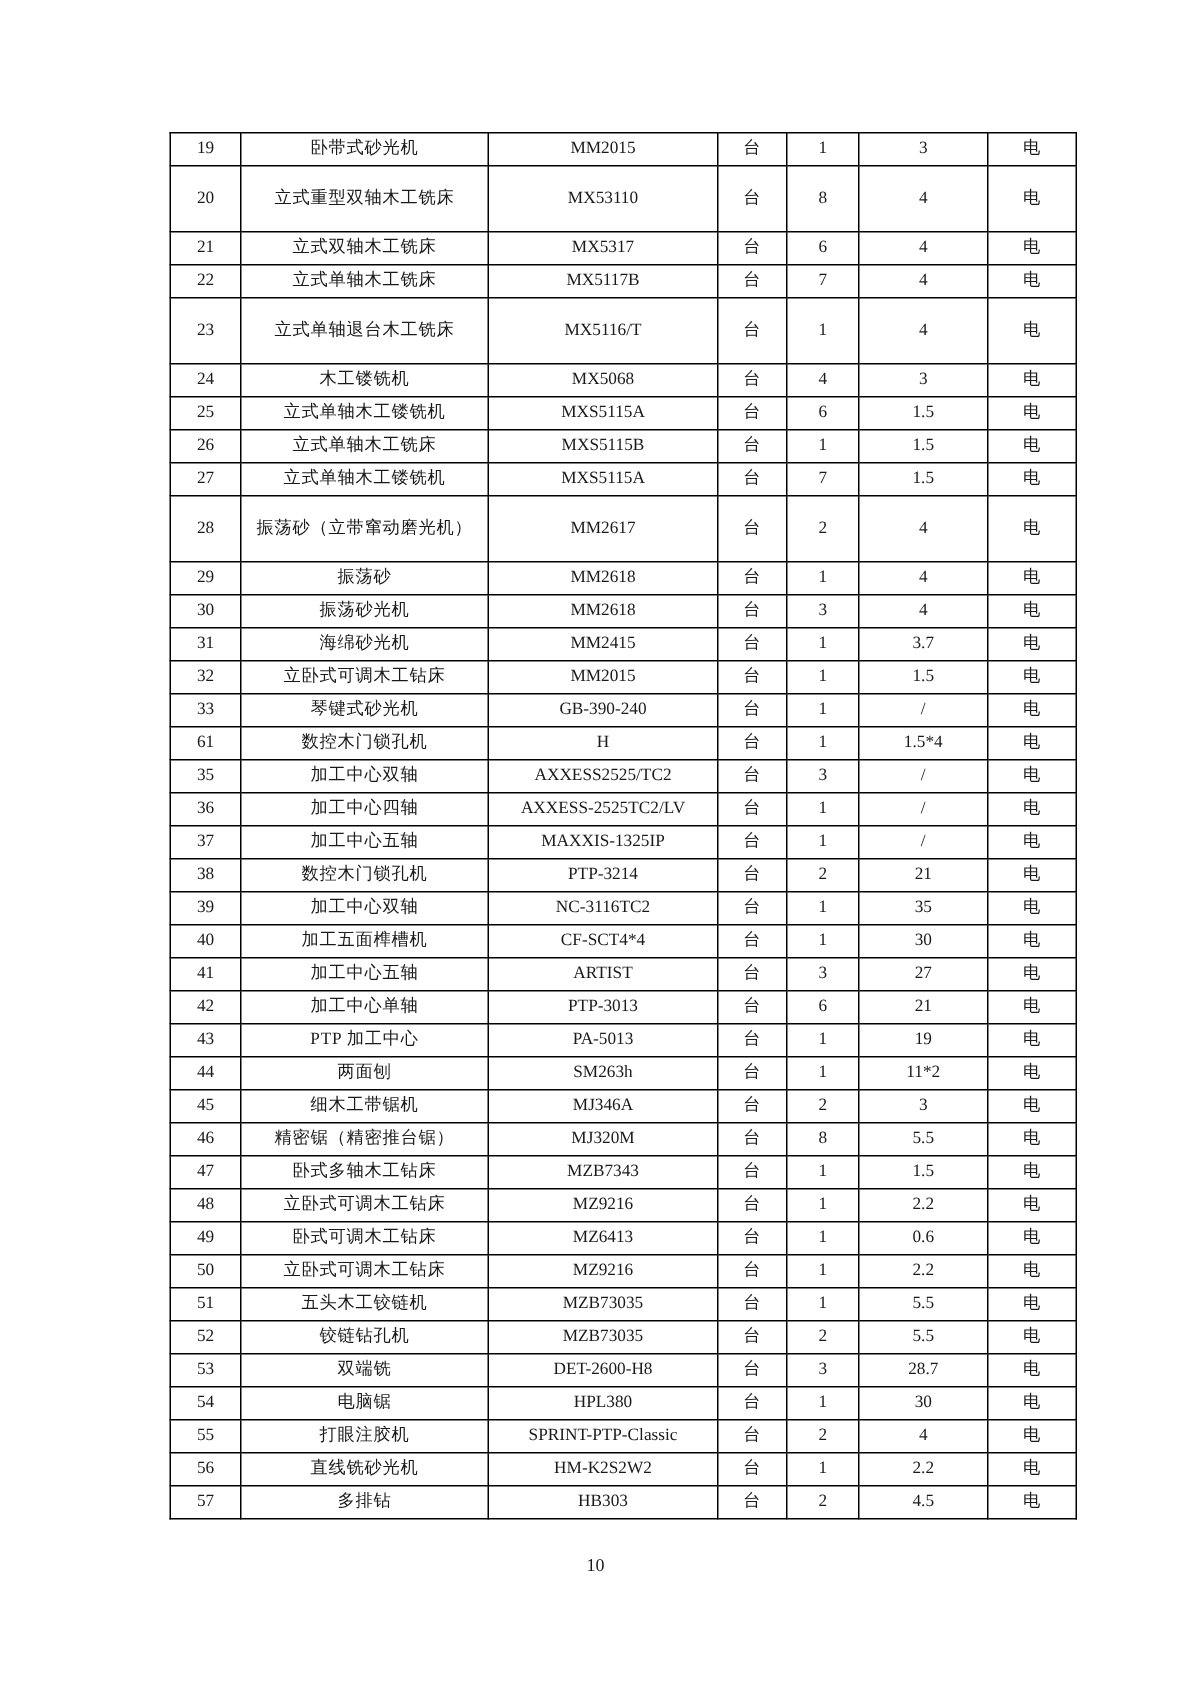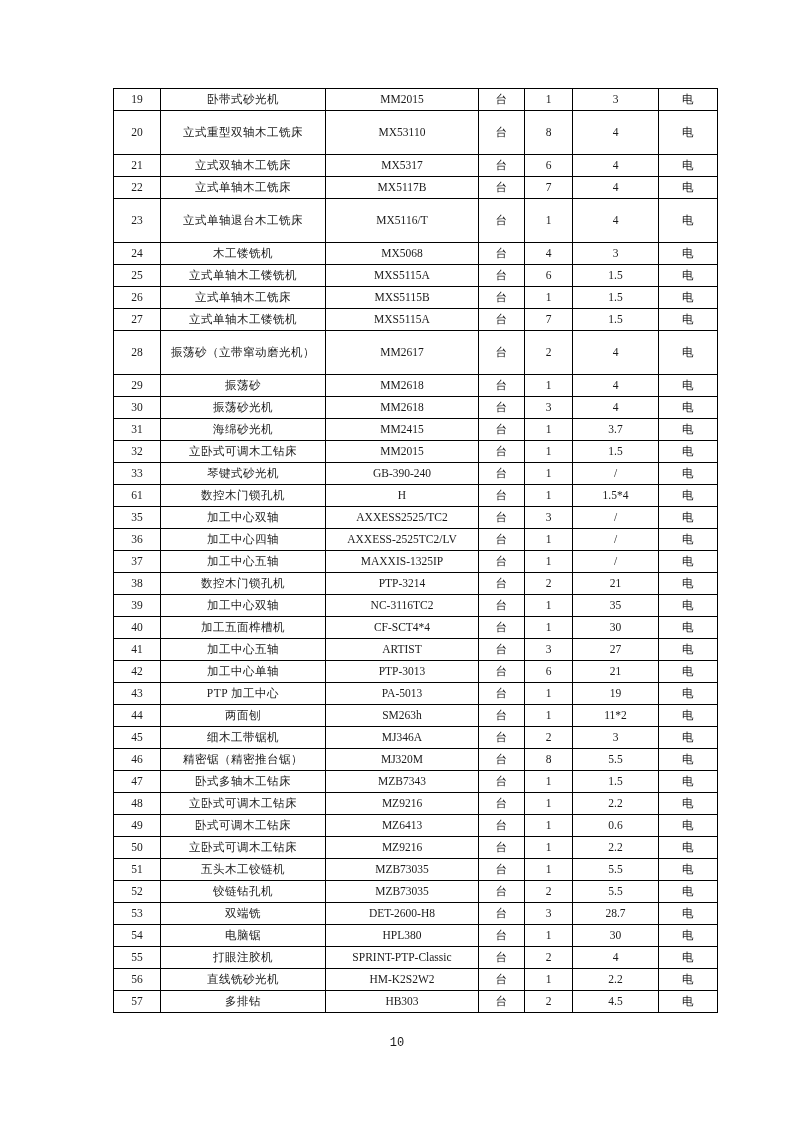--- a/index.html
+++ b/index.html
@@ -63,21 +63,21 @@
   tr.row-1line td { height: 21px; }
   tr.row-2line td { height: 43px; }
 
   .page-number {
     position: absolute;
     left: 0;
     top: 1036px;
     width: 794px;
     text-align: center;
     font-size: 12px;
-    font-family: Liberation Mono, monospace;
+    font-family: Liberation Serif, serif;
     color: #1a1a1a;
   }
 </style>
 </head>
 <body>
 
 <div class="page">
   <div class="table-wrap">
     <table class="equip">
       <tbody>

